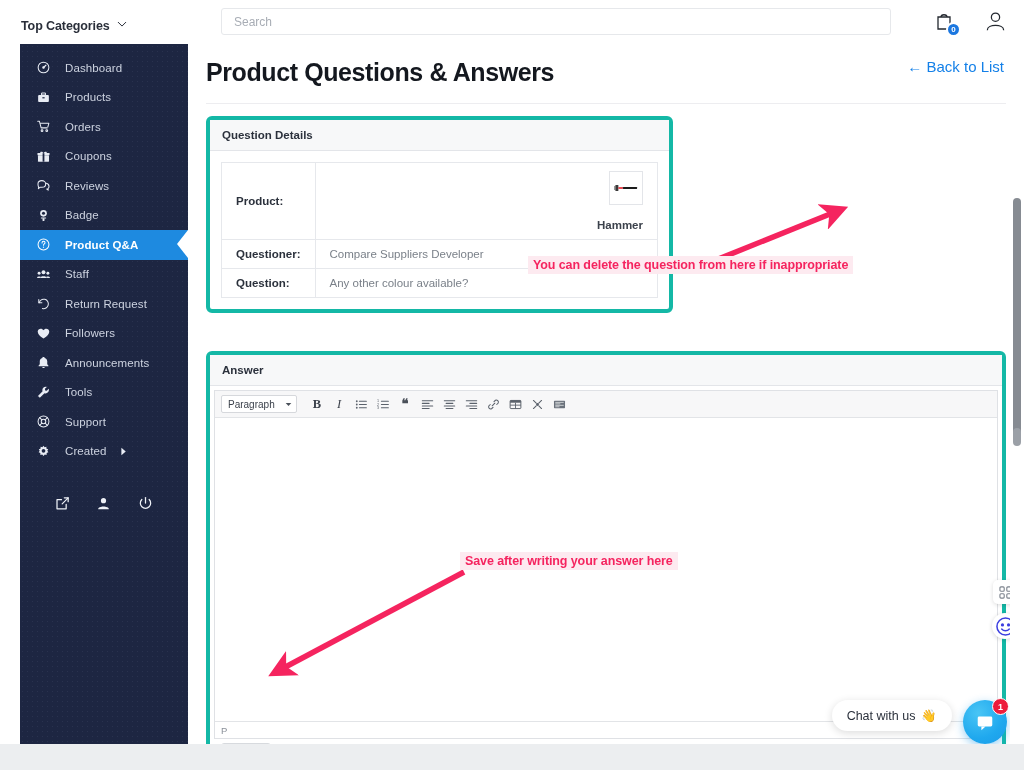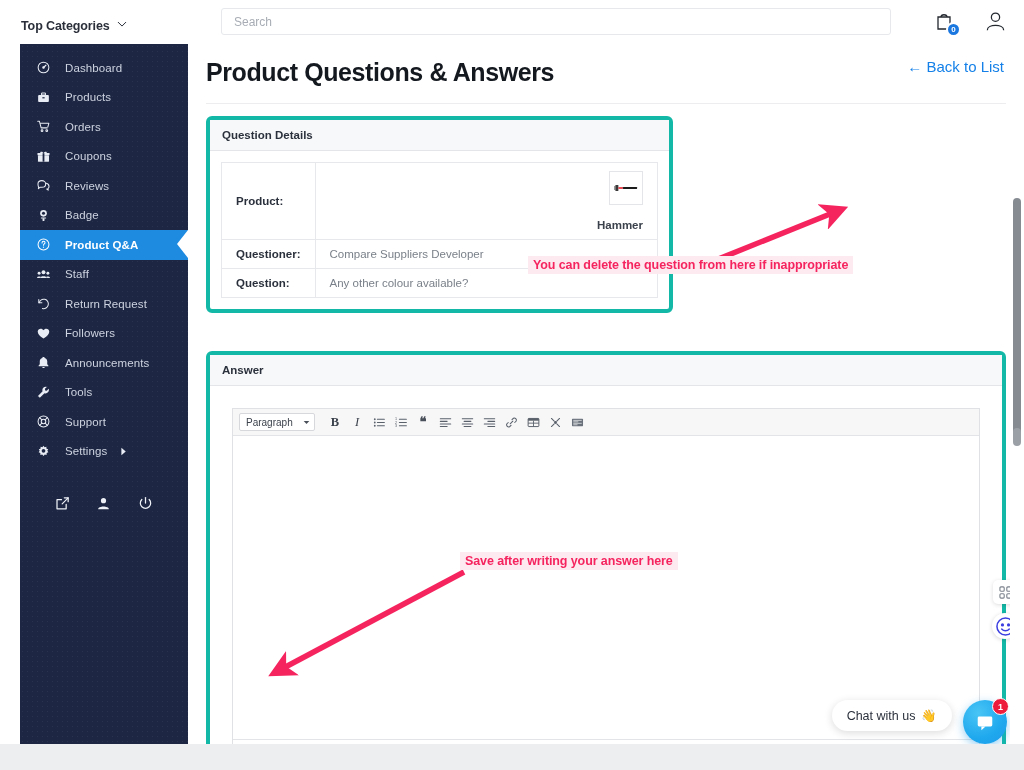--- a/index.html
+++ b/index.html
@@ -136,21 +136,21 @@
   .delbtnrow { display:flex; justify-content:flex-end; margin-top:21px; }
   .btn {
     background:#fff; border:1px solid #d7dade; border-radius:3px;
     padding:6px 11px; font-size:11.5px; color:#4a5059; cursor:pointer;
     font-family:"Liberation Sans", sans-serif;
   }
 
   
   .card-answer { margin: 38px 18px 0 18px; }
   .editor {
-    margin:22px; border:1px solid #dfe1e5; background:#fff;
+    margin:4px; border:1px solid #dfe1e5; background:#fff;
   }
   .ed-toolbar {
     display:flex; align-items:center; gap:0px;
     background:#f7f7f8; border-bottom:1px solid #e2e4e7;
     padding:4px 6px; height:27px;
   }
   .ed-select {
     border:1px solid #d6d8dc; background:#fff; border-radius:2px;
     height:18px; min-width:76px; display:flex; align-items:center;
     justify-content:space-between; padding:0 4px 0 6px;
@@ -412,21 +412,21 @@
           </span>
           <span class="ni-label">Support</span>
         </div>
         <div class="navitem">
           <span class="ni-icon">
             <svg width="13" height="13" viewBox="0 0 16 16" fill="#e8ecf4">
               <path d="M8 0.9 L9.3 2.7 L11.5 2.2 L11.7 4.5 L13.8 5.3 L12.7 7.2 L14 9 L11.9 9.9 L11.8 12.2 L9.6 11.8 L8 13.5 L6.4 11.8 L4.2 12.2 L4.1 9.9 L2 9 L3.3 7.2 L2.2 5.3 L4.3 4.5 L4.5 2.2 L6.7 2.7 Z"></path>
               <circle cx="8" cy="7.2" r="2.3" fill="#1d2642"></circle>
             </svg>
           </span>
-          <span class="ni-label">Settings</span>
+          <span class="ni-label">Created</span>
           <span class="caret">
             <svg width="7" height="9" viewBox="0 0 8 10" fill="#e8ecf4">
               <path d="M1.6 0.8 L6.6 5 L1.6 9.2 Z"></path>
             </svg>
           </span>
         </div>
       </div>
     <div class="sidefoot" id="sidefoot">
         <span class="sf-btn">
           <svg width="15" height="15" viewBox="0 0 18 18" fill="none" stroke="#eef1f7" stroke-width="1.5" stroke-linecap="round" stroke-linejoin="round">

